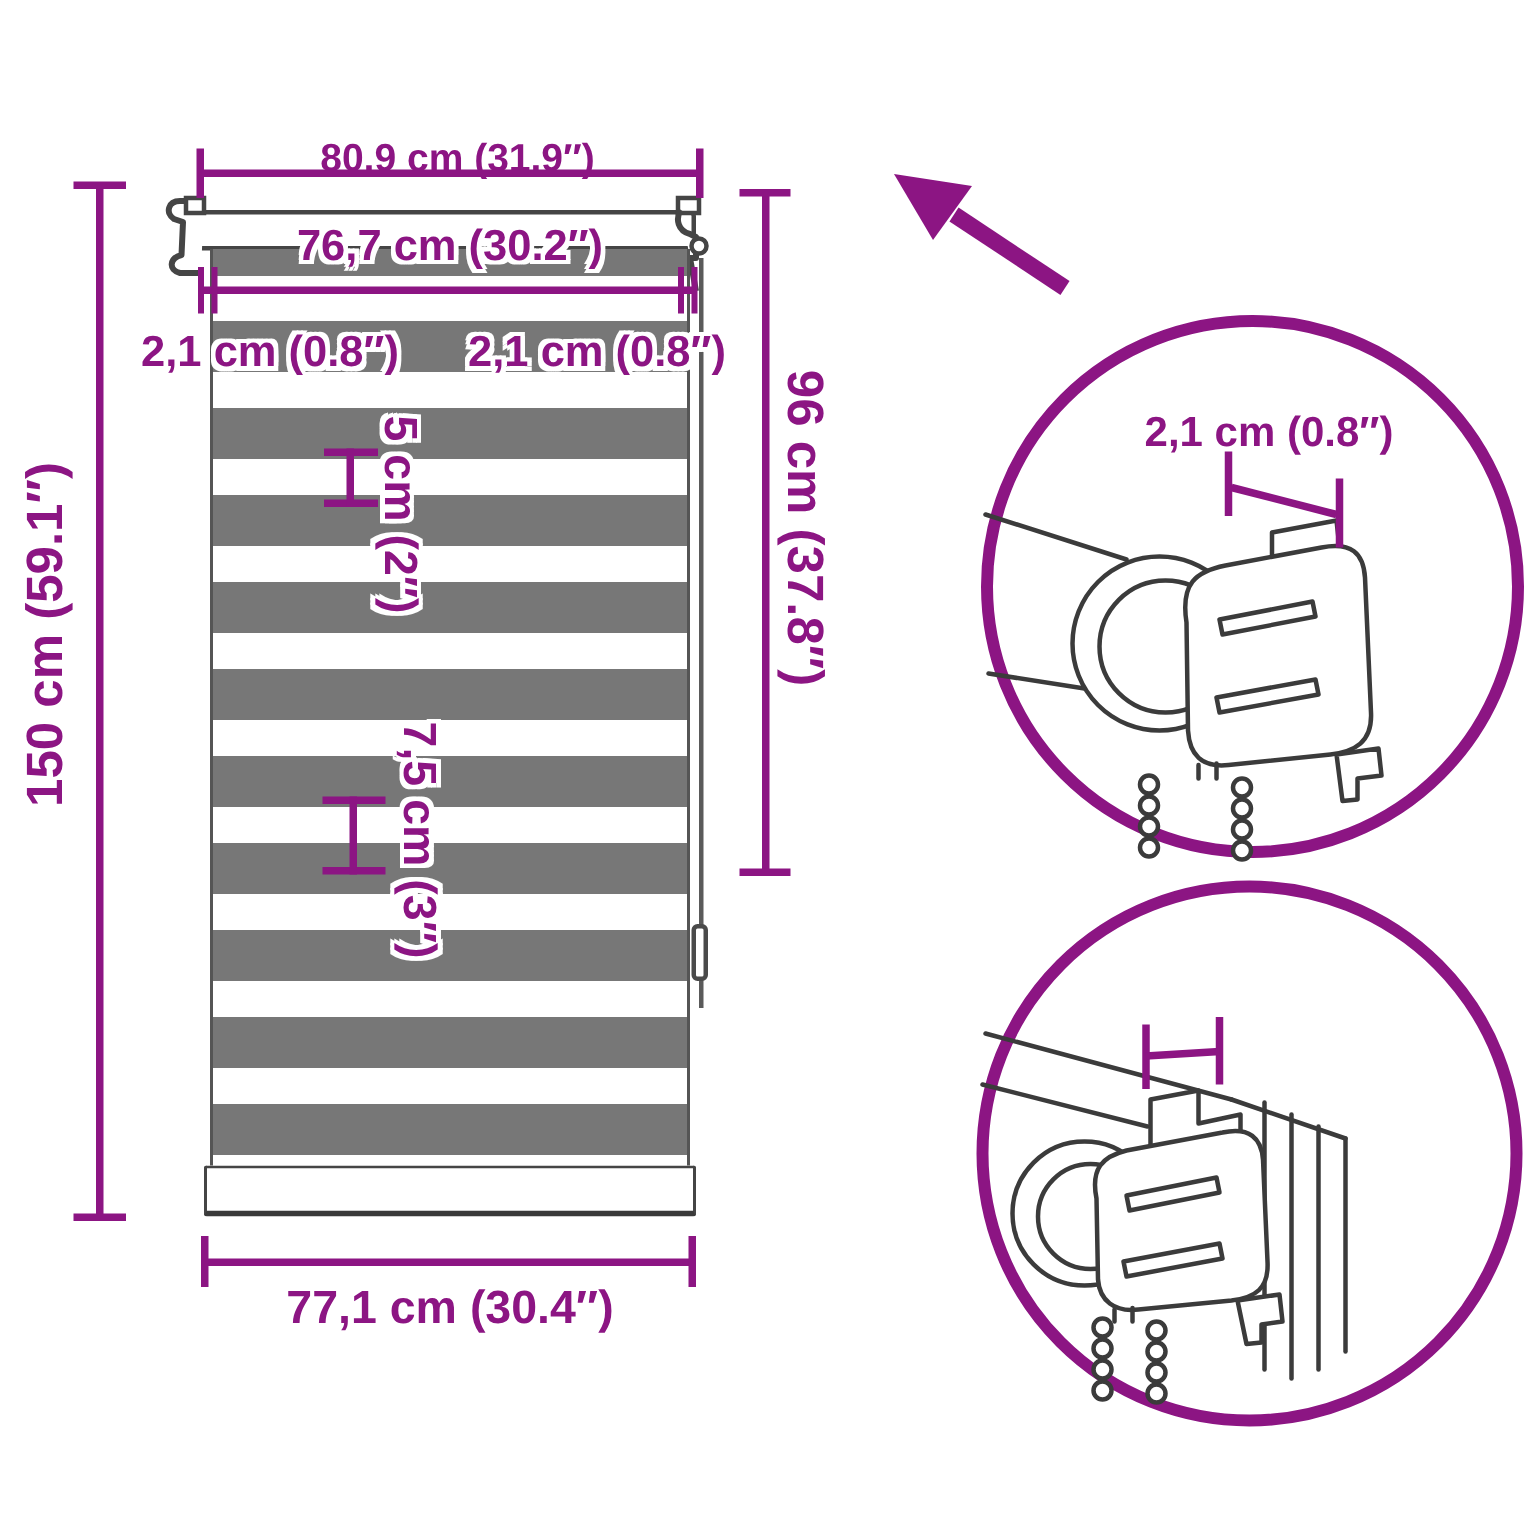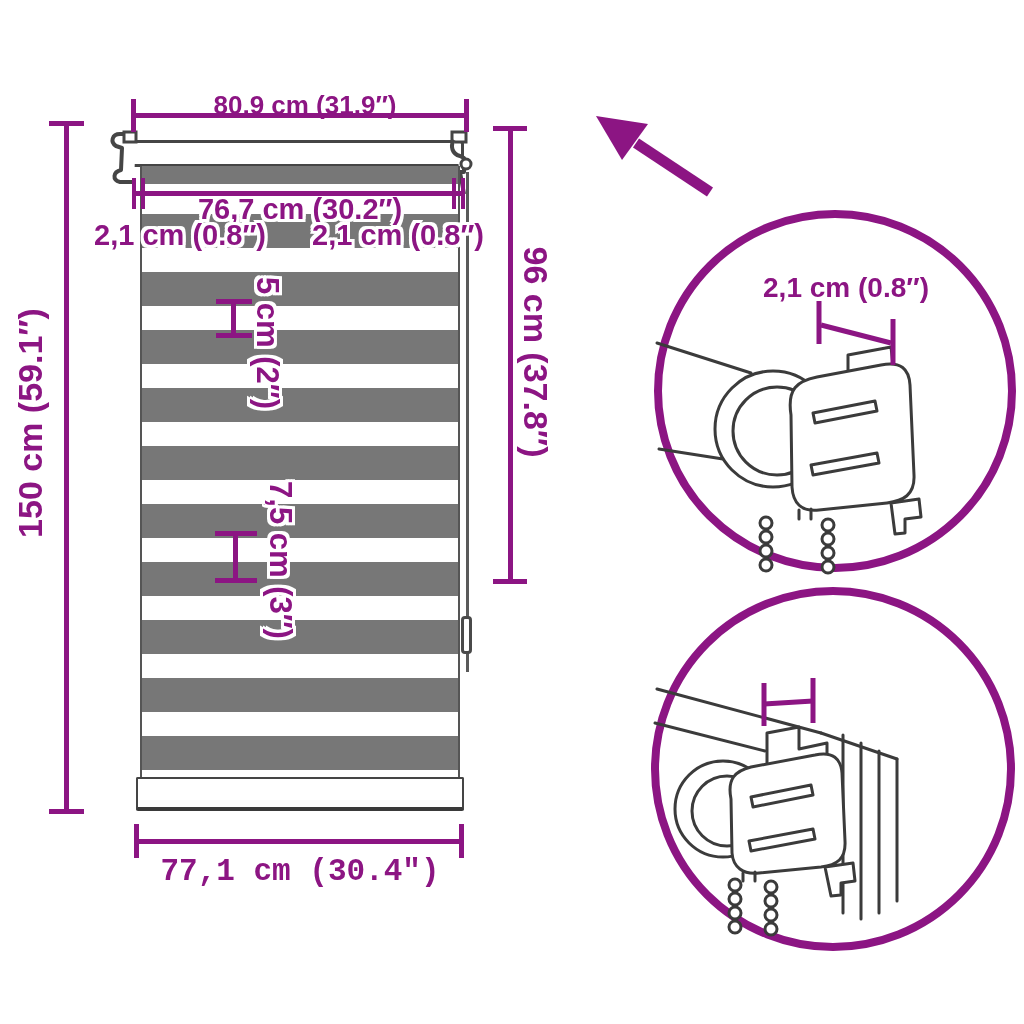--- a/index.html
+++ b/index.html
@@ -50,21 +50,21 @@
   </div>
   <div class="bottombar"></div>
   <div class="chain"></div>
   <div class="chain-conn"></div>
 
   <div class="label" style="left:140px;top:76px;width:330px;font-size:26px;margin-top:16px;">80,9 cm (31.9″)</div>
   <div class="dim" style="left:133px;top:113px;width:335px;height:5px;"></div>
   <div class="dim" style="left:131px;top:99px;width:5px;height:33px;"></div>
   <div class="dim" style="left:464px;top:99px;width:5px;height:33px;"></div>
 
-  <div class="label outlined" style="left:135px;top:150px;width:330px;font-size:29px;margin-top:45px;">76,7 cm (30.2″)</div>
+  <div class="label outlined" style="left:135px;top:150px;width:330px;font-size:29px;">76,7 cm (30.2″)</div>
   <div class="dim" style="left:134px;top:191px;width:328px;height:5px;"></div>
   <div class="dim" style="left:132px;top:178px;width:4px;height:31px;"></div>
   <div class="dim" style="left:141px;top:178px;width:4px;height:31px;"></div>
   <div class="dim" style="left:452px;top:178px;width:4px;height:31px;"></div>
   <div class="dim" style="left:461px;top:178px;width:4px;height:31px;"></div>
 
   <div class="label outlined" style="left:82px;top:221px;width:196px;font-size:29px;">2,1 cm (0.8″)</div>
   <div class="label outlined" style="left:300px;top:221px;width:196px;font-size:29px;">2,1 cm (0.8″)</div>
 
   <div class="dim" style="left:64px;top:123px;width:5px;height:691px;"></div>
@@ -83,21 +83,21 @@
   <div class="label vlabel outlined" style="left:267px;top:343px;font-size:31px;">5 cm (2″)</div>
 
   <div class="dim" style="left:215px;top:531px;width:42px;height:5px;"></div>
   <div class="dim" style="left:215px;top:578px;width:42px;height:5px;"></div>
   <div class="dim" style="left:233px;top:531px;width:5px;height:52px;"></div>
   <div class="label vlabel outlined" style="left:280px;top:560px;font-size:31px;">7,5 cm (3″)</div>
 
   <div class="dim" style="left:136px;top:839px;width:327px;height:5px;"></div>
   <div class="dim" style="left:134px;top:824px;width:5px;height:34px;"></div>
   <div class="dim" style="left:459px;top:824px;width:5px;height:34px;"></div>
-  <div class="label" style="left:135px;top:856px;width:330px;font-size:31px;font-family:Liberation Mono, monospace;">77,1 cm (30.4″)</div>
+  <div class="label" style="left:135px;top:856px;width:330px;font-size:31px;">77,1 cm (30.4″)</div>
 
   <svg style="position:absolute;left:580px;top:100px;" width="150" height="105" viewBox="0 0 150 105">
     <line x1="130" y1="92" x2="56" y2="43" stroke="#8c1583" stroke-width="11"></line>
     <polygon points="16,16 68,24 42,60" fill="#8c1583"></polygon>
   </svg>
 
   <svg style="position:absolute;left:651px;top:207px;" width="368" height="368" viewBox="0 0 368 368">
     <circle cx="184" cy="184" r="177" fill="#ffffff" stroke="#8c1583" stroke-width="8"></circle>
     <g stroke="#3b3b3b" stroke-width="3" fill="none" stroke-linejoin="round" stroke-linecap="round">
       <path d="M6,136 L100,166"></path>

